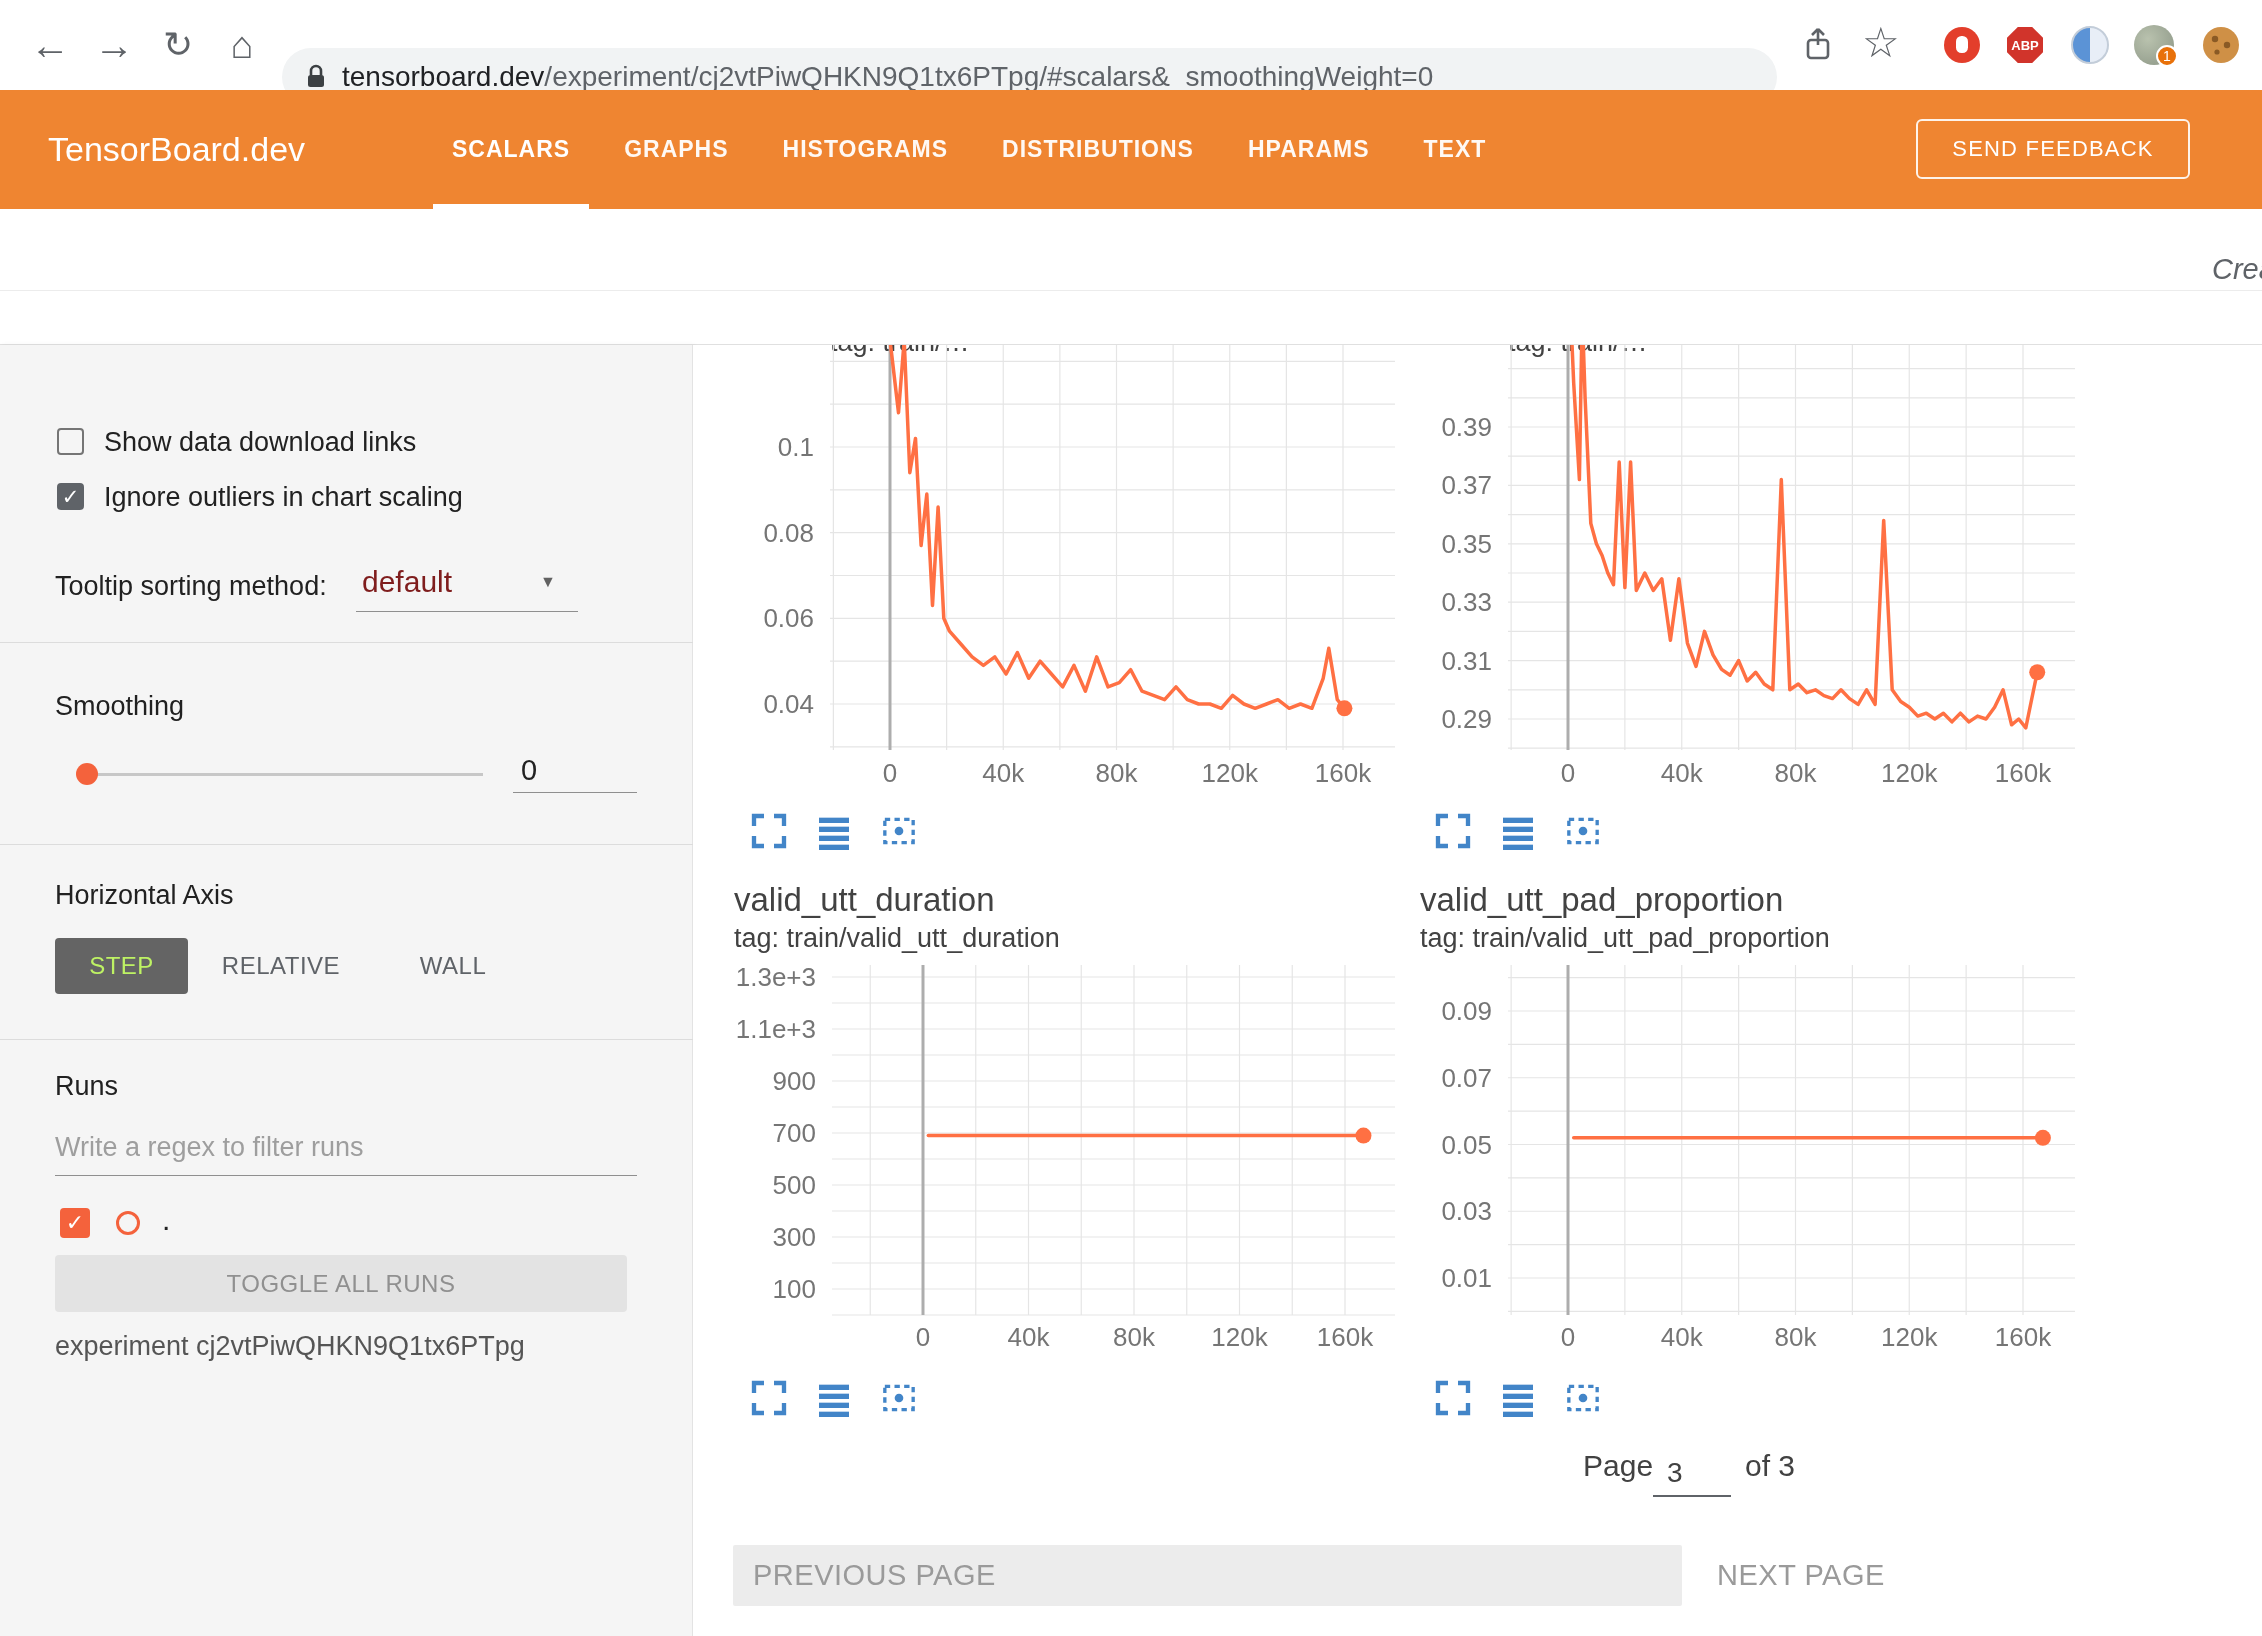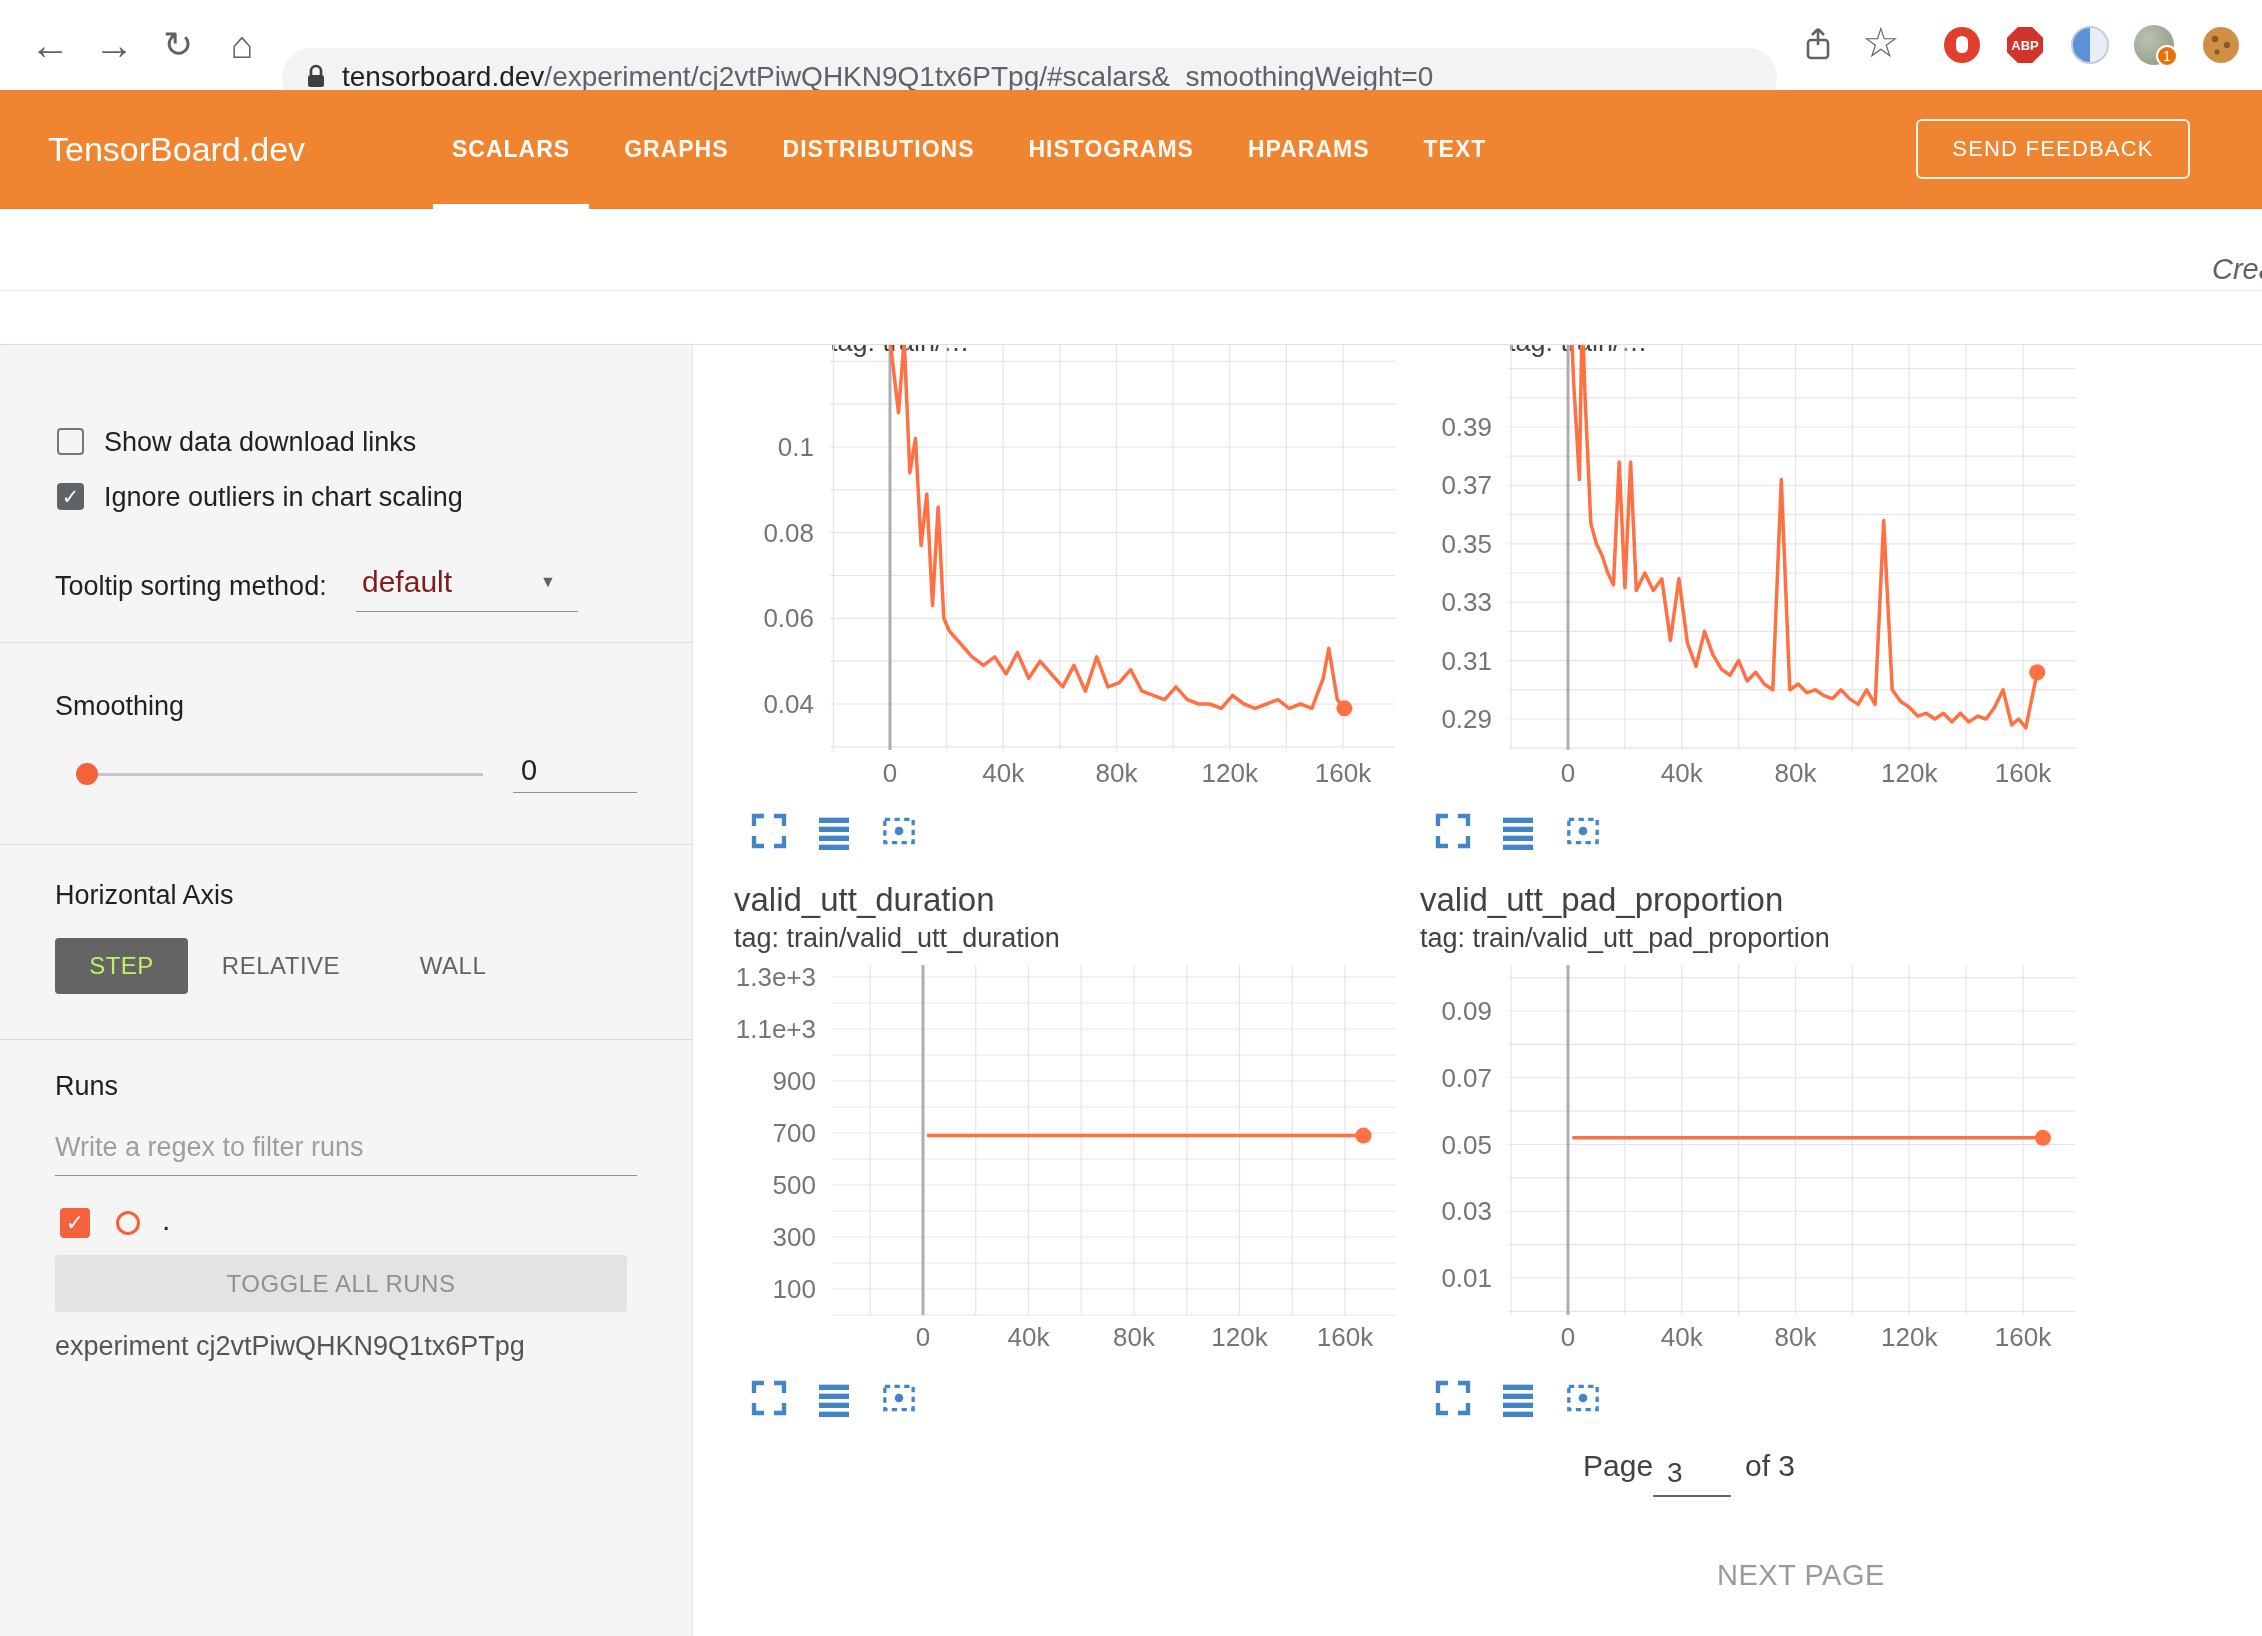--- a/index.html
+++ b/index.html
@@ -107,22 +107,22 @@
     <circle cx="25" cy="19" r="3.2" fill="#8a5a25"></circle>
     <circle cx="15" cy="26" r="2.6" fill="#8a5a25"></circle>
   </svg>
 </div>
 
 <div class="tb-header">
   <div class="tb-logo">TensorBoard.dev</div>
   <div class="tb-tabs">
     <div class="tb-tab active"><span>SCALARS</span></div>
     <div class="tb-tab"><span>GRAPHS</span></div>
+    <div class="tb-tab"><span>HISTOGRAMS</span></div>
     <div class="tb-tab"><span>DISTRIBUTIONS</span></div>
-    <div class="tb-tab"><span>HISTOGRAMS</span></div>
     <div class="tb-tab"><span>HPARAMS</span></div>
     <div class="tb-tab"><span>TEXT</span></div>
   </div>
   <div class="feedback-btn">SEND FEEDBACK</div>
 </div>
 
 <div class="subheader">
   <div class="created-text">Crea</div>
   <div class="inner-divider"></div>
 </div>
@@ -397,14 +397,15 @@
     <div class="chart-icon-btn"><svg width="40" height="40" viewBox="0 0 24 24">
           <rect x="3.5" y="5" width="17" height="14" fill="none" stroke="#4285c8" stroke-width="2" stroke-dasharray="3.2 2.6"></rect>
           <circle cx="12" cy="12" r="2.6" fill="#4285c8"></circle>
         </svg></div>
   </div>
 
   <div class="page-label" style="left:890px;top:1104px">Page</div>
   <div class="page-input">3</div>
   <div class="page-label" style="left:1052px;top:1104px">of 3</div>
 
+  <div class="footer-btn prev-btn">PREVIOUS PAGE</div>
   <div class="footer-btn next-btn">NEXT PAGE</div>
 </div>
 
 </body></html>

